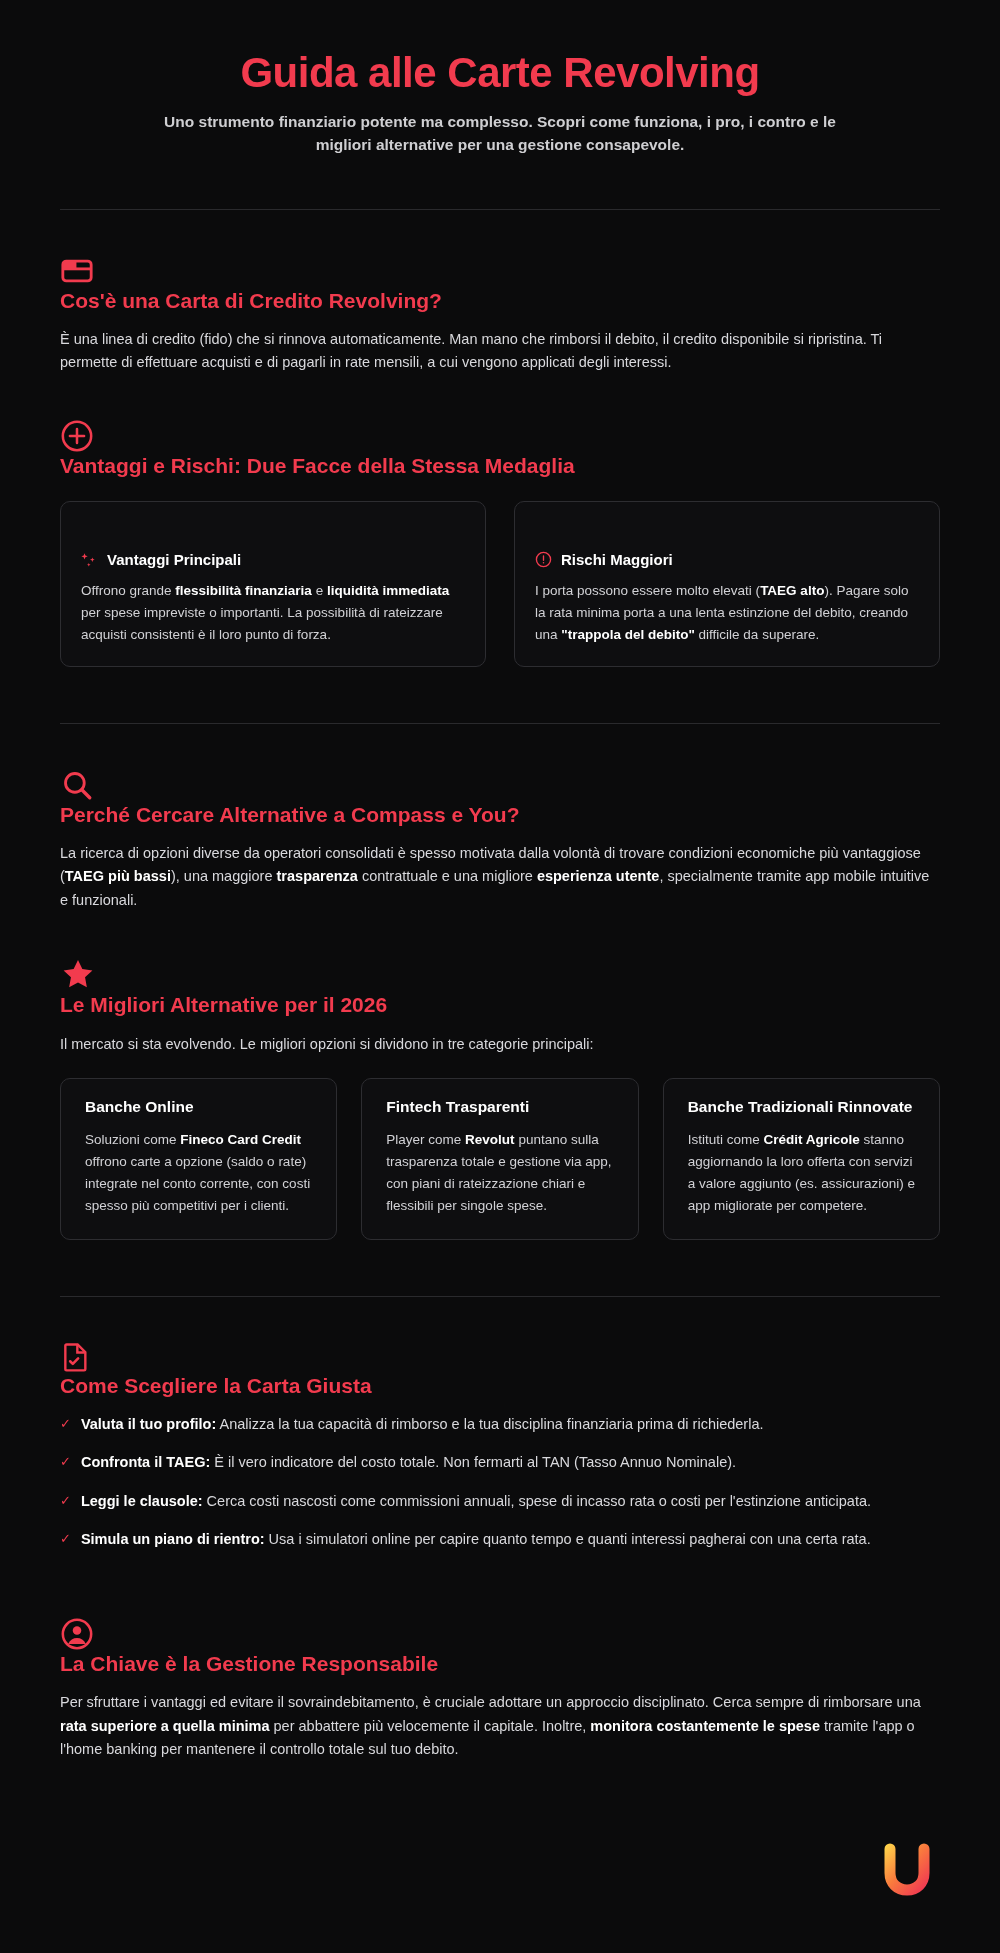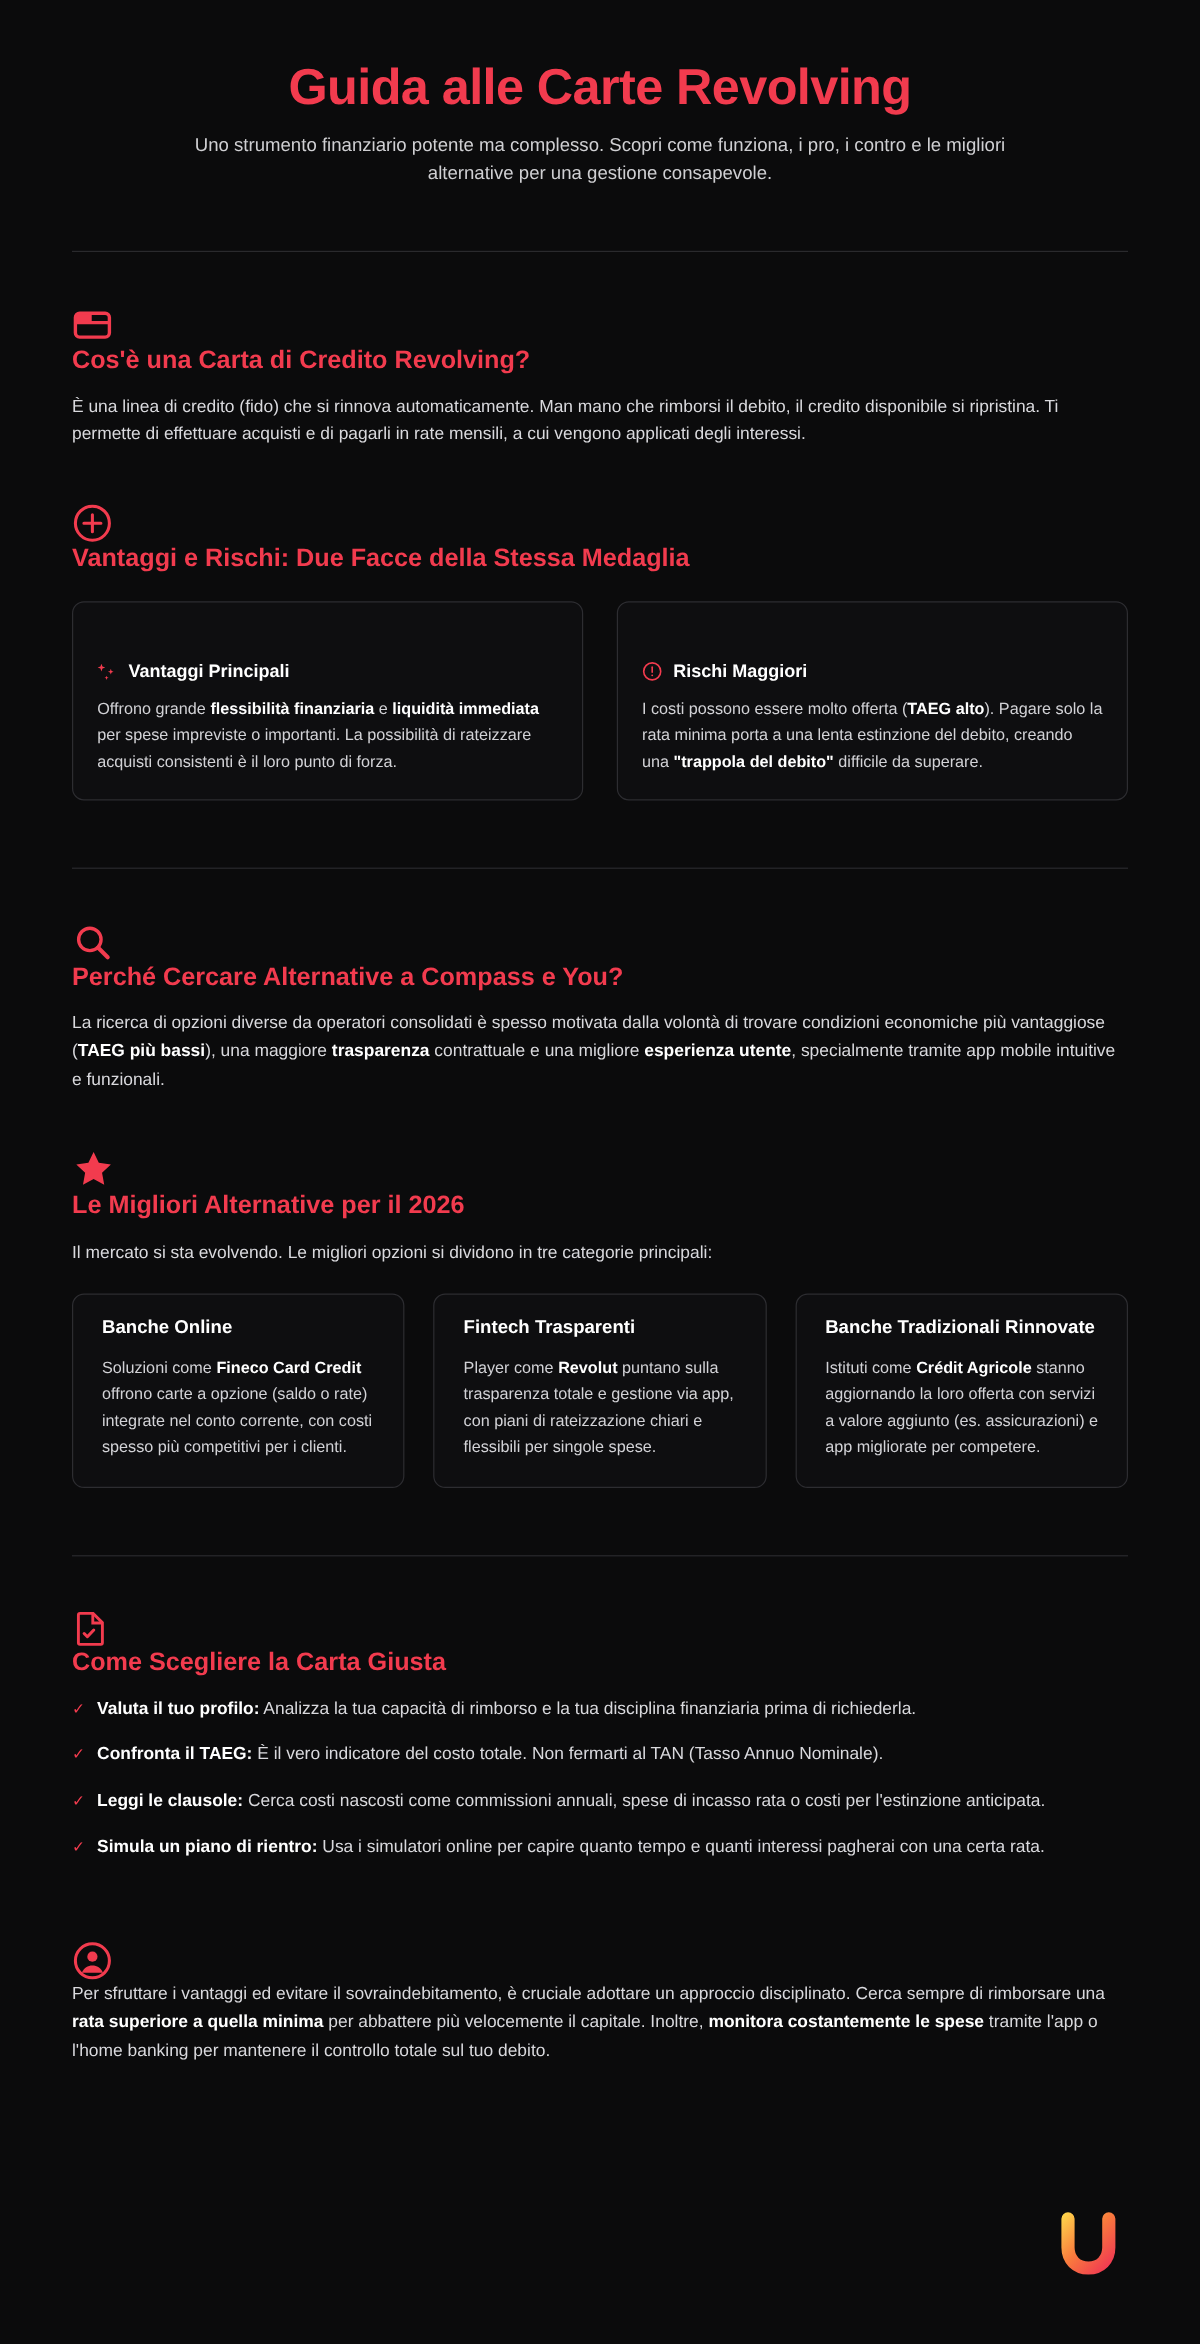--- a/index.html
+++ b/index.html
@@ -40,21 +40,21 @@
     margin: 0 0 14px 0;
     line-height: 1.1;
   }
   .hero-sub {
     text-align: center;
     font-size: 15.5px;
     line-height: 1.5;
     color: #cfcfd2;
     max-width: 690px;
     margin: 0 auto;
-    font-weight: 400;
+    font-weight: 700;
   }
 
   .divider {
     height: 1px;
     background: #2a2a2d;
     margin: 52px 0 0 0;
     width: 880px;
   }
 
   
@@ -233,21 +233,21 @@
             <div class="card-head">
               <span>
                 <svg class="ico" width="17" height="17" viewBox="0 0 24 24" fill="none">
                   <circle cx="12" cy="12" r="10" stroke="#f23b4e" stroke-width="1.9"></circle>
                   <path d="M12 7v6" stroke="#f23b4e" stroke-width="1.9" stroke-linecap="round"></path>
                   <circle cx="12" cy="16.6" r="1.1" fill="#f23b4e"></circle>
                 </svg>
               </span>
               <span class="card-title">Rischi Maggiori</span>
             </div>
-            <div class="card-text"><span>I costi possono essere molto offerta (</span><b>TAEG alto</b><span>). Pagare solo la rata minima porta a una lenta estinzione del debito, creando una </span><b>"trappola del debito"</b><span> difficile da superare.</span></div>
+            <div class="card-text"><span>I porta possono essere molto elevati (</span><b>TAEG alto</b><span>). Pagare solo la rata minima porta a una lenta estinzione del debito, creando una </span><b>"trappola del debito"</b><span> difficile da superare.</span></div>
           </div>
         </div>
       </div>
     </div>
 
     <div class="divider" style="margin-top:56px;"></div>
 
     <div class="section">
       <div class="sec-icon">
         <svg class="ico" width="34" height="34" viewBox="0 0 24 24" fill="none">
@@ -322,20 +322,21 @@
 
     <div class="section" style="margin-top:48px;">
       <div class="sec-icon">
         <svg class="ico" width="34" height="34" viewBox="0 0 24 24" fill="none">
           <circle cx="12" cy="12" r="10" stroke="#f23b4e" stroke-width="1.8"></circle>
           <circle cx="12" cy="9.6" r="3" fill="#f23b4e"></circle>
           <path d="M5.8 19c1.2-2.8 3.5-4.2 6.2-4.2S17 16.2 18.2 19" fill="#f23b4e"></path>
         </svg>
       </div>
       <div class="sec-body">
+        <h2 class="sec-title">La Chiave è la Gestione Responsabile</h2>
         <p class="sec-text"><span>Per sfruttare i vantaggi ed evitare il sovraindebitamento, è cruciale adottare un approccio disciplinato. Cerca sempre di rimborsare una </span><b>rata superiore a quella minima</b><span> per abbattere più velocemente il capitale. Inoltre, </span><b>monitora costantemente le spese</b><span> tramite l'app o l'home banking per mantenere il controllo totale sul tuo debito.</span></p>
       </div>
     </div>
 
     <div class="spacer-bottom"></div>
   </div>
 
   <div class="logo-wrap">
     <svg width="62" height="62" viewBox="0 0 62 62" fill="none">
       <defs>

